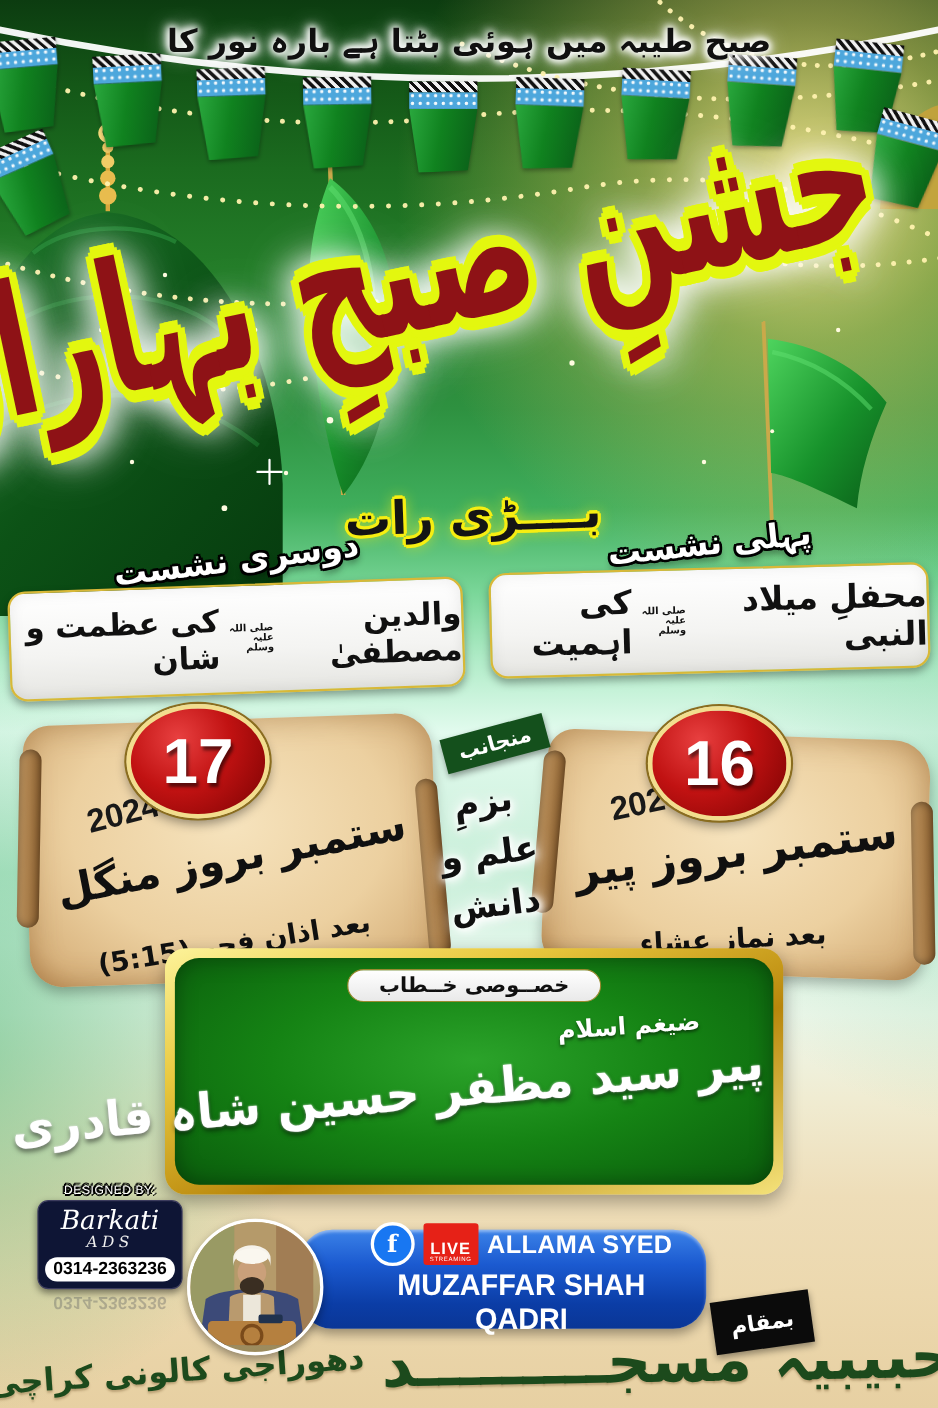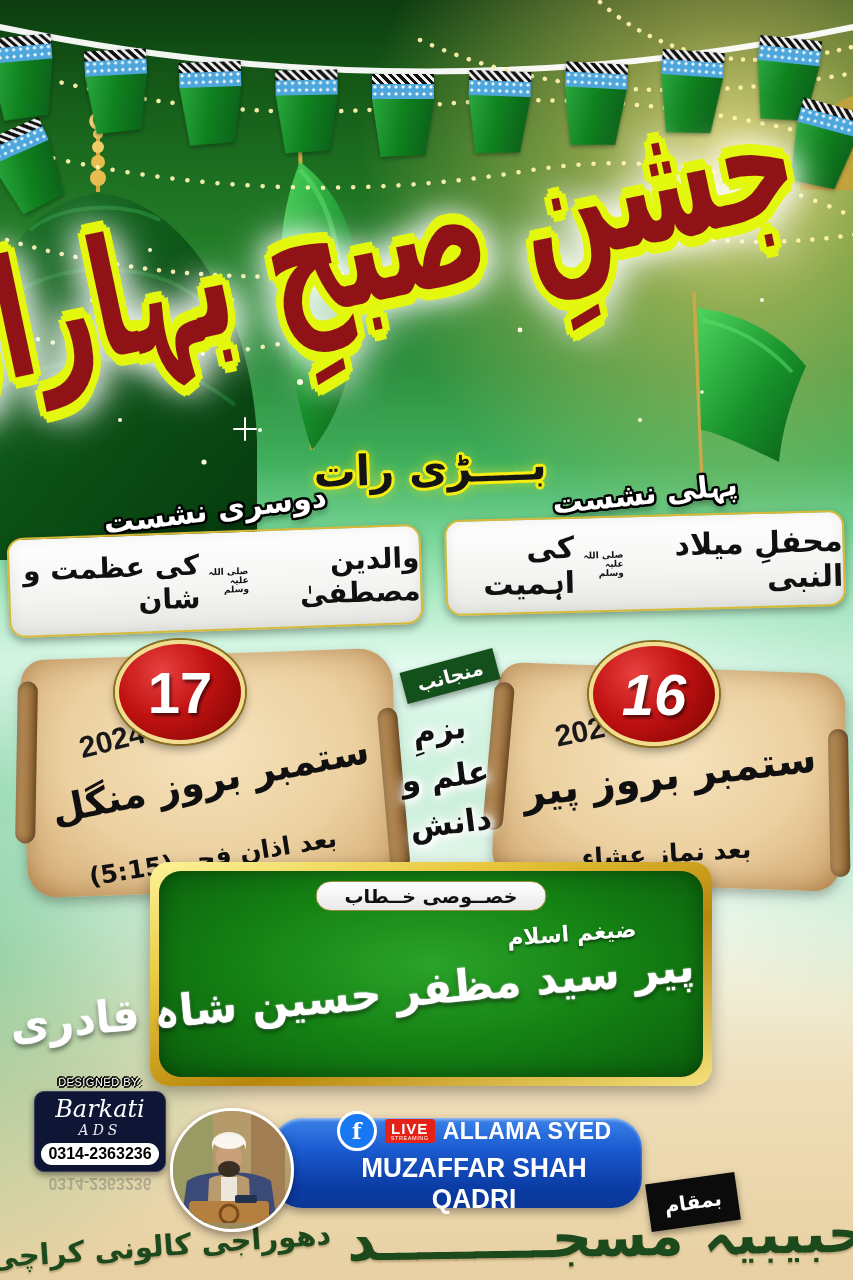--- a/index.html
+++ b/index.html
@@ -72,21 +72,21 @@
   .scroll-right .time{bottom:18px;transform:rotate(-5deg);}
   .scroll-left .year{top:66px;left:56px;transform:rotate(-12deg);}
   .scroll-left .dayname{top:104px;font-size:38px;transform:rotate(-9deg);}
   .scroll-left .time{bottom:20px;transform:rotate(-7deg);}
   .day-badge{position:absolute;z-index:6;width:122px;height:96px;border-radius:50%;
     display:flex;align-items:center;justify-content:center;
     background:radial-gradient(circle at 35% 28%, #e84040 0%, #c11212 45%, #7a0202 100%);
     border:4px solid #f2dd8e;box-shadow:0 0 0 2px #8a6d1f, 0 5px 10px rgba(0,0,0,.4);
     color:#fff;font-family:"Liberation Sans",sans-serif;font-weight:bold;font-size:58px;
     text-shadow:2px 3px 3px rgba(0,0,0,.55);}
-  .badge-16{left:589px;top:642px;font-style:italic;}
+  .badge-16{left:589px;top:642px;}
   .badge-17{left:115px;top:640px;}
   
   .org-label{position:absolute;left:402px;top:660px;width:96px;z-index:5;padding:5px 0;
     background:#14501c;color:#fff;text-align:center;font-size:19px;font-weight:bold;
     transform:rotate(-15deg);box-shadow:0 3px 6px rgba(0,0,0,.4);}
   .org-name{position:absolute;left:362px;top:706px;width:166px;z-index:5;text-align:center;
     font-weight:bold;color:#101010;font-size:31px;line-height:47px;transform:rotate(-7deg);
     text-shadow:0 0 6px #fff,0 0 12px #fff,0 0 20px #fff,2px 2px 8px #fff;}
   
   .gb-outer{position:absolute;left:150px;top:862px;width:562px;height:224px;z-index:5;
@@ -122,21 +122,21 @@
     background:linear-gradient(180deg,#c9b584 0%,#9b8a5c 100%);}
   .live-banner{position:absolute;left:272px;top:1118px;width:370px;height:90px;z-index:6;
     border-radius:30px;box-sizing:border-box;padding:8px 10px 8px 44px;
     display:flex;flex-direction:column;justify-content:center;
     background:linear-gradient(180deg,#3b82e8 0%,#1b5ad0 35%,#0b3da6 75%,#0a3696 100%);
     box-shadow:0 4px 10px rgba(0,0,0,.35), inset 0 2px 3px rgba(255,255,255,.45);}
   .live-row{display:flex;align-items:center;justify-content:center;gap:8px;}
   .fb-icon{width:34px;height:34px;border-radius:50%;background:#1877f2;border:3px solid #fff;
     color:#fff;font-family:"DejaVu Serif",serif;font-weight:bold;font-size:22px;
     display:flex;align-items:center;justify-content:center;flex:0 0 auto;}
-  .live-badge{background:#e62117;border-radius:3px;padding:2px 6px 1px;text-align:center;line-height:1;flex:0 0 auto;}
+  .live-badge{background:#e62117;border-radius:3px;padding:16px 6px 1px;text-align:center;line-height:1;flex:0 0 auto;}
   .live-label{color:#fff;font-family:"Liberation Sans",sans-serif;font-weight:bold;font-size:15px;letter-spacing:1px;}
   .live-sub{color:#fff;font-family:"Liberation Sans",sans-serif;font-size:5.5px;letter-spacing:.6px;}
   .en-line1{color:#fff;font-family:"Liberation Sans",sans-serif;font-weight:bold;font-size:23px;letter-spacing:.3px;}
   .en-line2{margin-top:2px;text-align:center;color:#fff;font-family:"Liberation Sans",sans-serif;
     font-weight:bold;font-size:27px;transform:scaleX(.97);}
   
   .venue-badge{position:absolute;left:648px;top:1178px;width:90px;height:48px;z-index:6;
     background:#0b0b0b;color:#fff;display:flex;align-items:center;justify-content:center;
     font-size:20px;font-weight:bold;transform:rotate(-8deg);box-shadow:0 3px 7px rgba(0,0,0,.4);}
   .venue-line{position:absolute;left:16px;right:12px;top:1204px;z-index:5;
@@ -279,20 +279,21 @@
         <div class="cloth"></div>
       </div>
     <div class="bunt" style="left:792px;top:104px;transform:rotate(15deg);">
         <div class="checker"></div>
         <div class="band"></div>
         <div class="cloth"></div>
       </div>
   </div>
 
   <div class="verse rtl">
+    <div>صبح طیبہ میں ہوئی بٹتا ہے بارہ نور کا</div>
   </div>
 
   <div class="main-title rtl">جشنِ صبحِ بہاراں</div>
   <div class="subtitle rtl">بــــڑی رات</div>
 
   <div class="session s-right">
     <div class="session-heading rtl">پہلی نشست</div>
     <div class="session-box rtl">
       <span>محفلِ میلاد النبی</span>
         <span class="saw">صلی اللہ علیہ وسلم</span>

